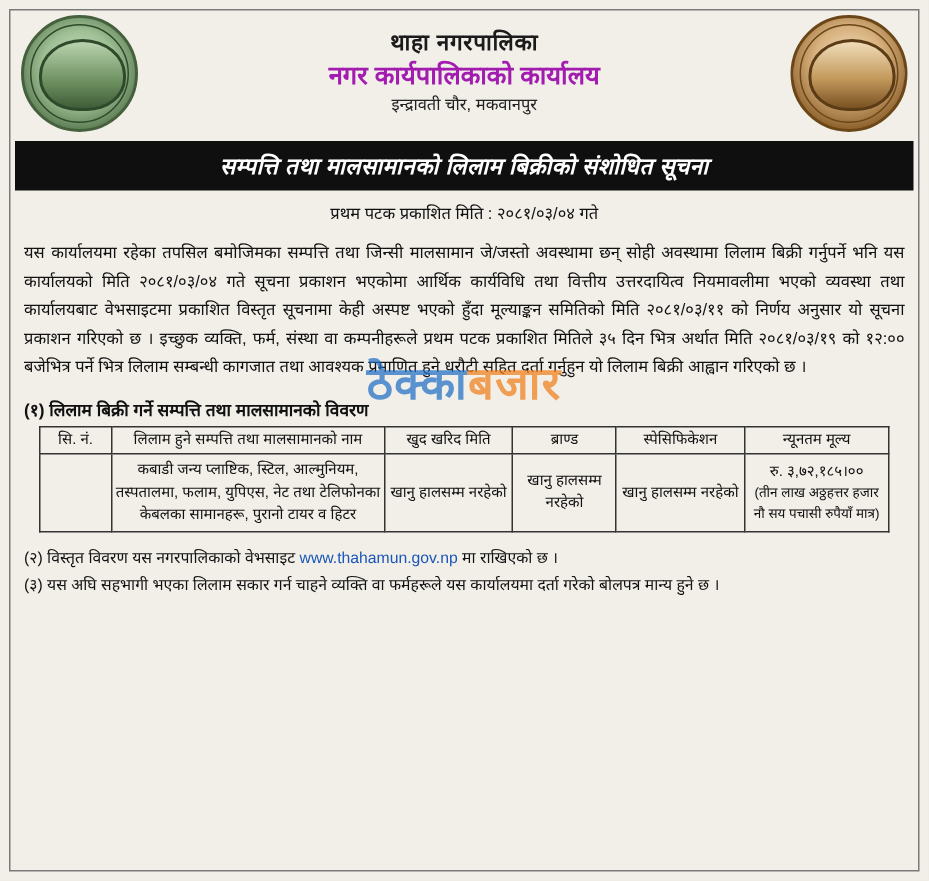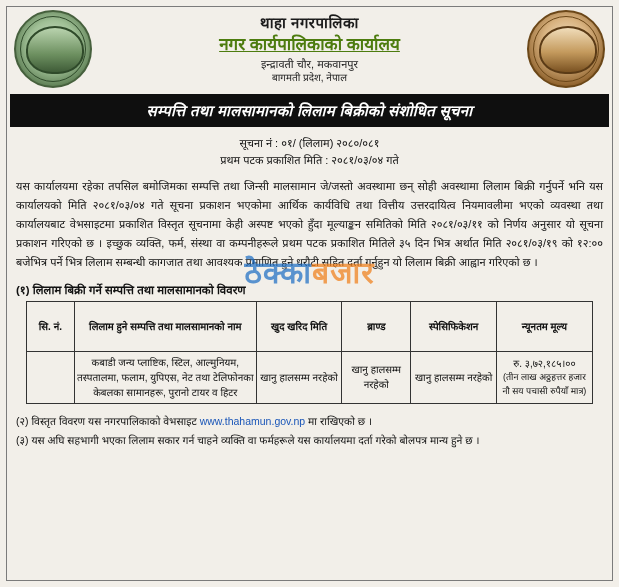--- a/index.html
+++ b/index.html
@@ -85,23 +85,22 @@
   }
   .h-line1 {
     font-size: 15px;
     font-weight: bold;
     color: #1b1b1b;
     letter-spacing: 0.5px;
   }
   .h-line2 {
     font-size: 17px;
     font-weight: bold;
-    color: #4d7c0f;
+    color: #a21caf;
     margin-top: 1px;
-    text-decoration: underline;
   }
   .h-line3 {
     font-size: 11px;
     color: #222;
     margin-top: 3px;
   }
   .h-line4 {
     font-size: 10px;
     color: #222;
   }
@@ -178,22 +177,22 @@
   table.listing th, table.listing td {
     border: 1px solid #333;
     font-size: 10px;
     color: #111;
     text-align: center;
     vertical-align: middle;
     padding: 3px 2px;
     line-height: 1.5;
   }
   table.listing th {
-    font-weight: bold;
-    padding: 17px 2px;
+    font-weight: normal;
+    padding: 1px 2px;
     margin-top: 24px;
   }
   .col-sn { width: 8%; }
   .col-desc { width: 33%; }
   .col-date { width: 15%; }
   .col-brand { width: 12%; }
   .col-spec { width: 15%; }
   .col-price { width: 17%; }
   td.desc-cell {
     text-align: center;
@@ -230,31 +229,29 @@
   <div class="outer-border"></div>
 
   <div class="header">
     <div class="emblem">
       <div class="ring"></div>
     </div>
     <div class="header-text">
       <div class="h-line1">थाहा नगरपालिका</div>
       <div class="h-line2">नगर कार्यपालिकाको कार्यालय</div>
       <div class="h-line3">इन्द्रावती चौर, मकवानपुर</div>
-      <div class="h-line4">बागमती प्रदेश, नेपाल</div>
     </div>
     <div class="emblem emblem-right">
       <div class="ring"></div>
     </div>
   </div>
 
   <div class="title-bar">सम्पत्ति तथा मालसामानको लिलाम बिक्रीको संशोधित सूचना</div>
 
   <div class="meta">
-    <div>सूचना नं : ०१/ (लिलाम) २०८०/०८१</div>
     <div>प्रथम पटक प्रकाशित मिति : २०८१/०३/०४ गते</div>
   </div>
 
   <div class="body-wrap">
     <div class="para">यस कार्यालयमा रहेका तपसिल बमोजिमका सम्पत्ति तथा जिन्सी मालसामान जे/जस्तो अवस्थामा छन् सोही अवस्थामा लिलाम बिक्री गर्नुपर्ने भनि यस कार्यालयको मिति २०८१/०३/०४ गते सूचना प्रकाशन भएकोमा आर्थिक कार्यविधि तथा वित्तीय उत्तरदायित्व नियमावलीमा भएको व्यवस्था तथा कार्यालयबाट वेभसाइटमा प्रकाशित विस्तृत सूचनामा केही अस्पष्ट भएको हुँदा मूल्याङ्कन समितिको मिति २०८१/०३/११ को निर्णय अनुसार यो सूचना प्रकाशन गरिएको छ । इच्छुक व्यक्ति, फर्म, संस्था वा कम्पनीहरूले प्रथम पटक प्रकाशित मितिले ३५ दिन भित्र अर्थात मिति २०८१/०३/१९ को १२:०० बजेभित्र पर्ने भित्र लिलाम सम्बन्धी कागजात तथा आवश्यक प्रमाणित हुने धरौटी सहित दर्ता गर्नुहुन यो लिलाम बिक्री आह्वान गरिएको छ ।</div>
     <div class="watermark"><span>ठेक्का</span><span class="wm-orange">बजार</span></div>
   </div>
 
   <div class="section-title">(१) लिलाम बिक्री गर्ने सम्पत्ति तथा मालसामानको विवरण</div>
 

